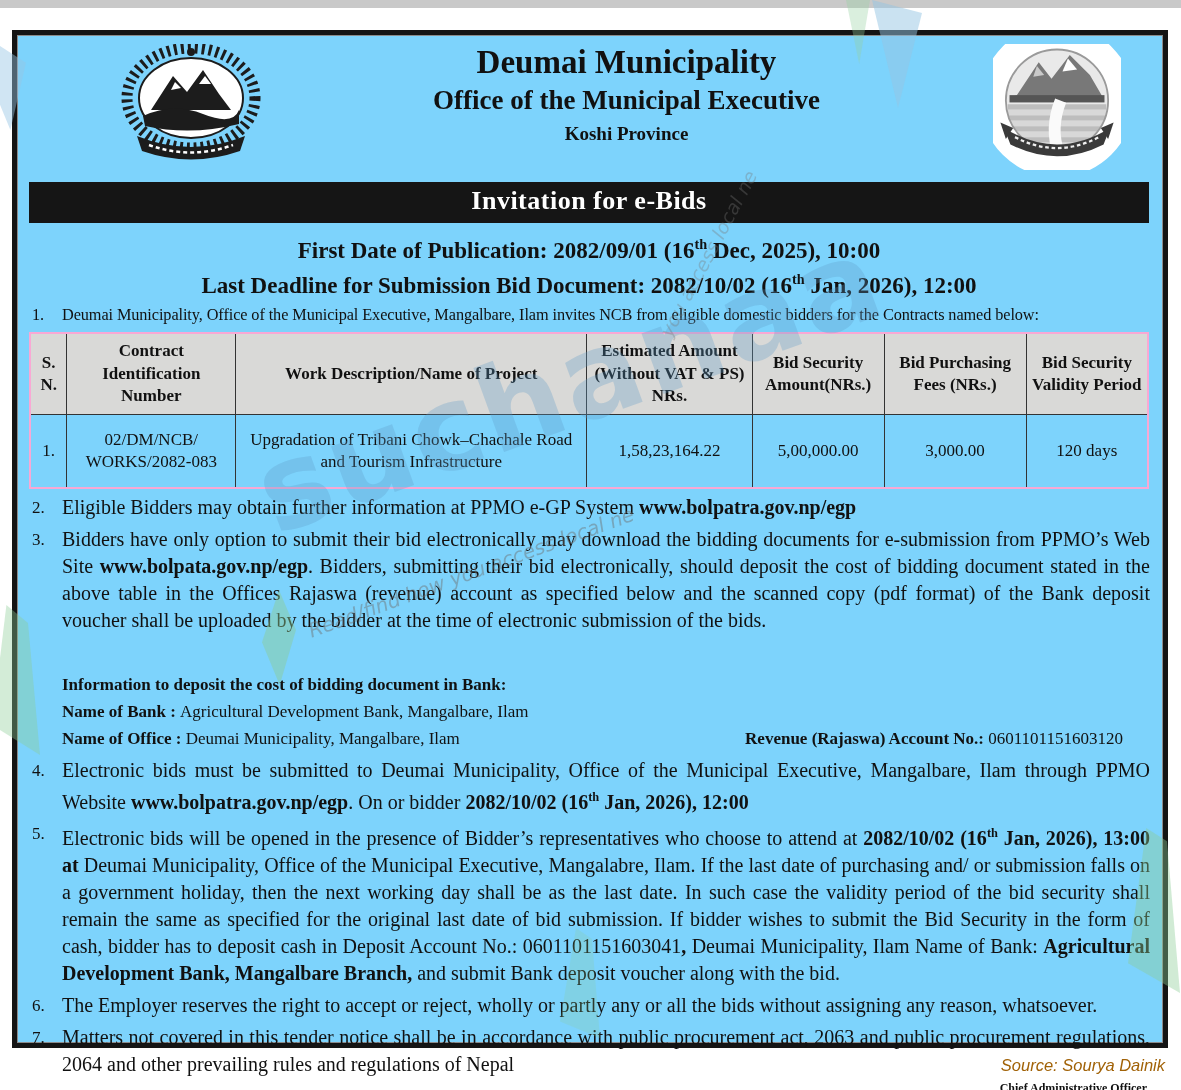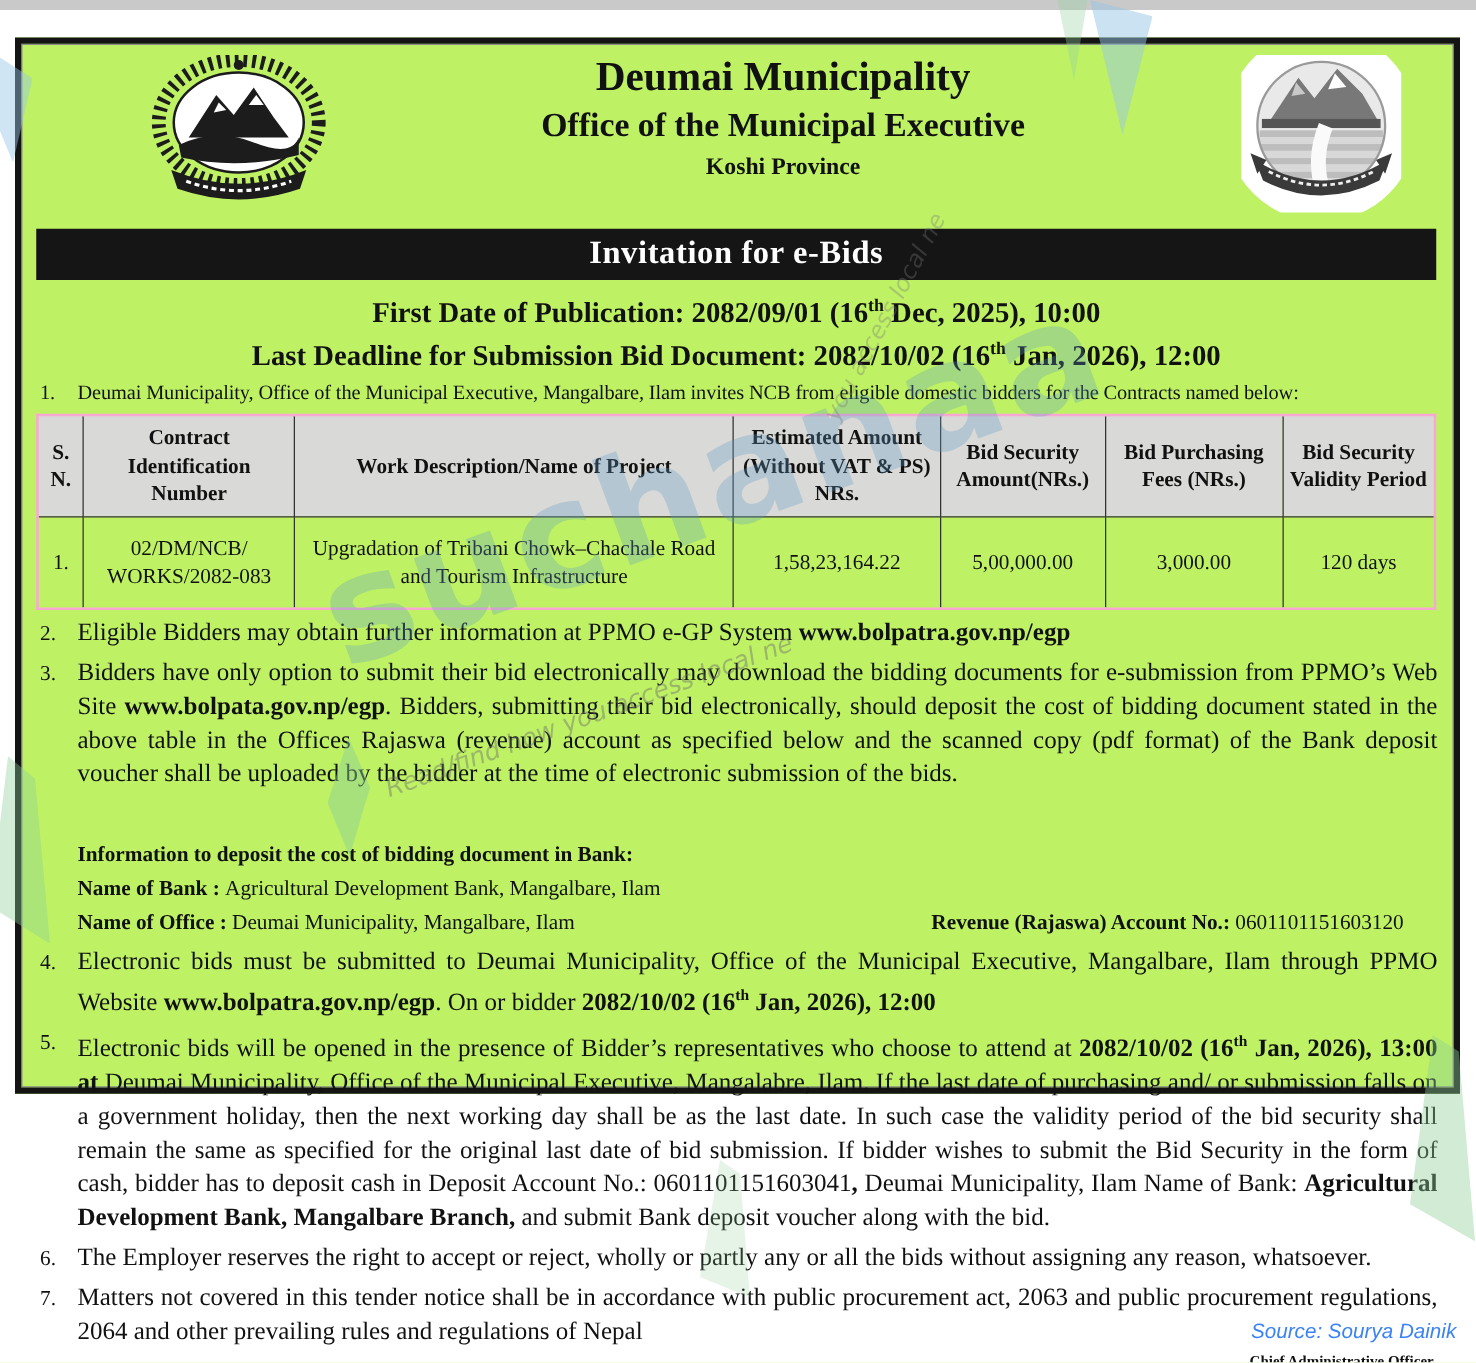--- a/index.html
+++ b/index.html
@@ -1,20 +1,20 @@
 <!DOCTYPE html>
 <html><head>
 <meta charset="utf-8">
 <style>
   html,body{margin:0;padding:0;background:#fff;}
   .page{position:relative;width:1181px;height:1090px;background:#fff;overflow:hidden;
         font-family:"Liberation Serif",serif;color:#111;}
   .top-strip{position:absolute;top:0;left:0;right:0;height:8px;background:#c9c9c9;}
-  .notice{position:absolute;left:12px;right:13px;top:30px;height:845px;border:5px solid #141414;
-          background:#bef264;box-shadow:inset 0 0 0 1px #8a8a8a;box-sizing:border-box;padding-left:16px;}
+  .notice{position:absolute;left:12px;right:13px;top:30px;height:1018px;border:5px solid #141414;
+          background:#7dd3fc;box-shadow:inset 0 0 0 1px #8a8a8a;box-sizing:border-box;padding-left:16px;}
   .inner{position:absolute;left:0;right:0;top:0;bottom:0;padding:5px 12px 0 10px;box-sizing:border-box;}
 
   
   .hdr{display:flex;align-items:flex-start;padding:4px 30px 0 80px;}
   .hdr-center{flex:1;text-align:center;}
   .t1{font-size:33px;font-weight:bold;line-height:1.12;}
   .t2{font-size:27px;font-weight:bold;margin-top:4px;}
   .t3{font-size:20px;font-weight:bold;margin-top:6px;}
   .t4{font-size:19px;font-weight:bold;margin-top:7px;}
   .logo-left{width:175px;flex:0 0 175px;}
@@ -37,21 +37,21 @@
   .item{display:flex;margin-top:5px;}
   .item .num{flex:0 0 30px;padding-left:5px;font-size:17px;line-height:27px;}
   .item .txt{flex:1;text-align:justify;font-size:20px;line-height:27px;padding-right:1px;}
   .sup{vertical-align:super;font-size:.62em;}
   .b{font-weight:bold;}
 
   .bank{margin-left:35px;font-size:17px;line-height:27px;margin-top:37px;}
   .bank-row{display:flex;justify-content:space-between;padding-right:28px;}
 
   .sig{text-align:right;font-weight:bold;font-size:12px;margin-top:3px;padding-right:4px;}
-  .source{position:absolute;right:16px;top:1056px;font-style:italic;font-size:16.5px;color:#3b82f6;
+  .source{position:absolute;right:16px;top:1056px;font-style:italic;font-size:16.5px;color:#a16207;
           font-family:"Liberation Sans",sans-serif;}
 
   
   .wm{position:absolute;left:0;top:0;width:100%;height:100%;pointer-events:none;z-index:9;}
   .wm-brand{position:absolute;left:238px;top:432px;transform:rotate(-20deg);transform-origin:0 0;
             font-family:"DejaVu Sans",sans-serif;font-weight:bold;font-size:118px;
             color:rgba(95,155,200,.30);letter-spacing:3px;white-space:nowrap;}
   .wm-tag1{position:absolute;left:305px;top:620px;transform:rotate(-20deg);transform-origin:0 0;
            font-family:"DejaVu Sans",sans-serif;font-style:italic;font-size:20px;
            color:rgba(110,110,110,.45);white-space:nowrap;}

